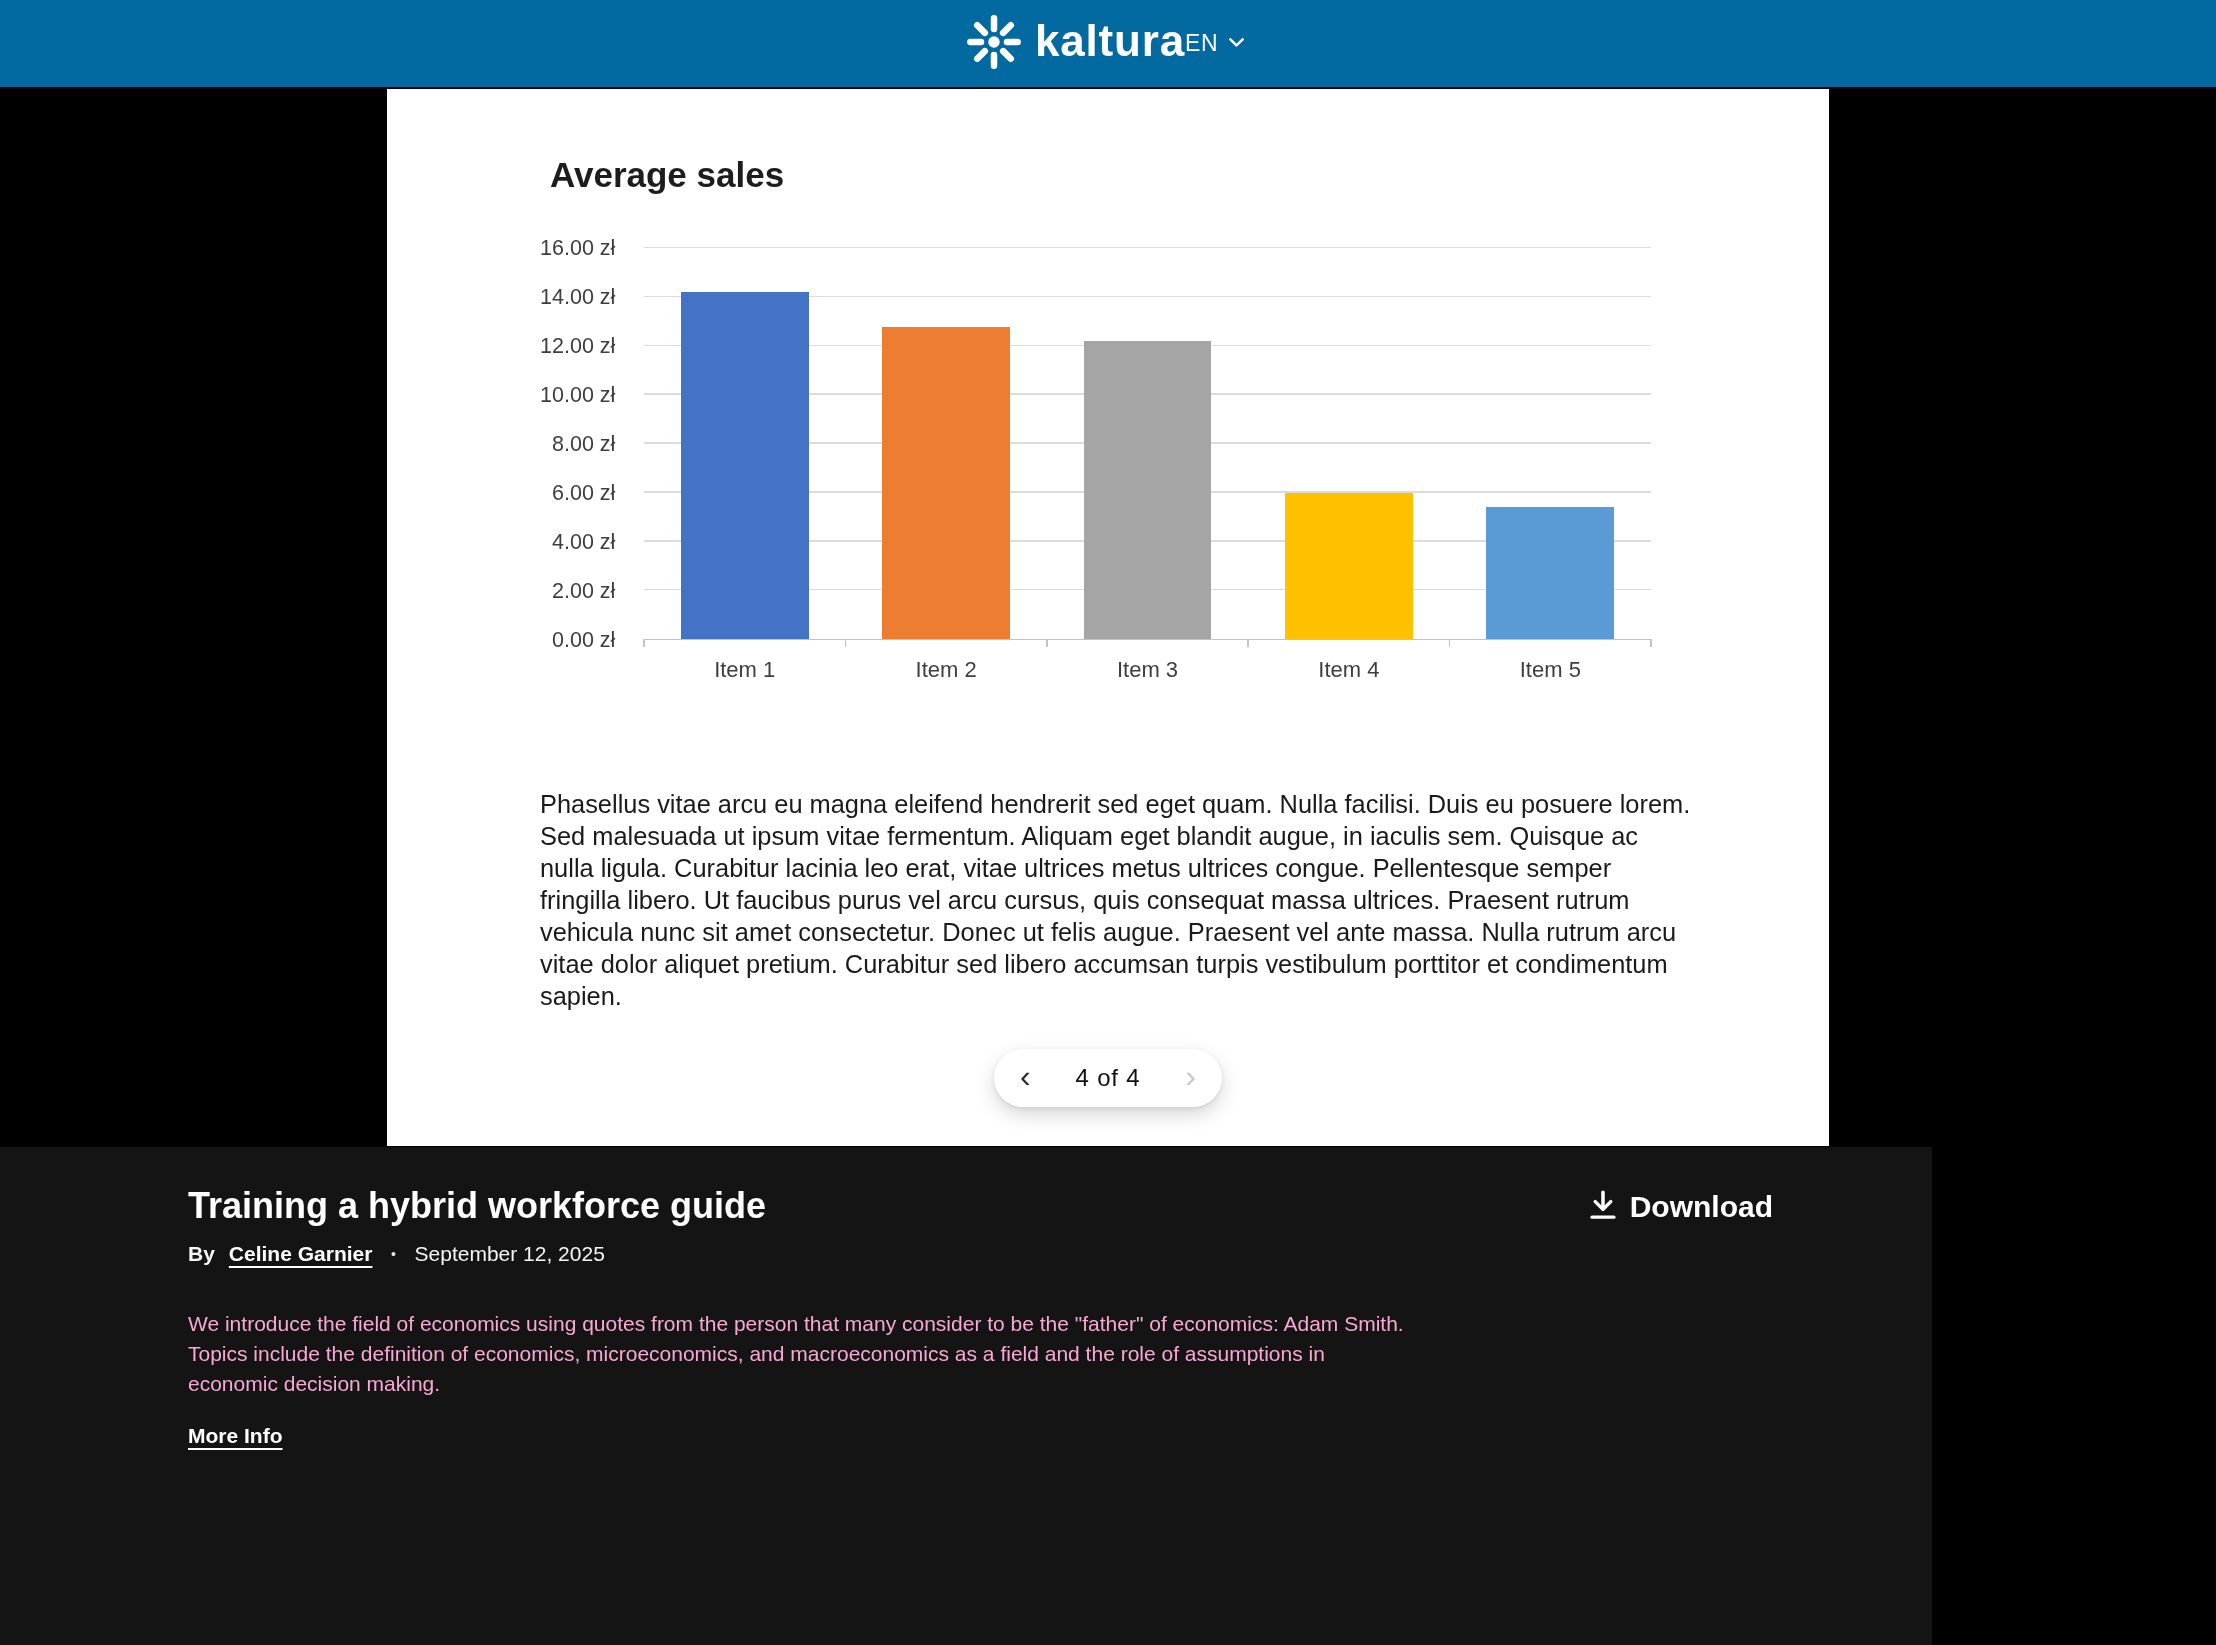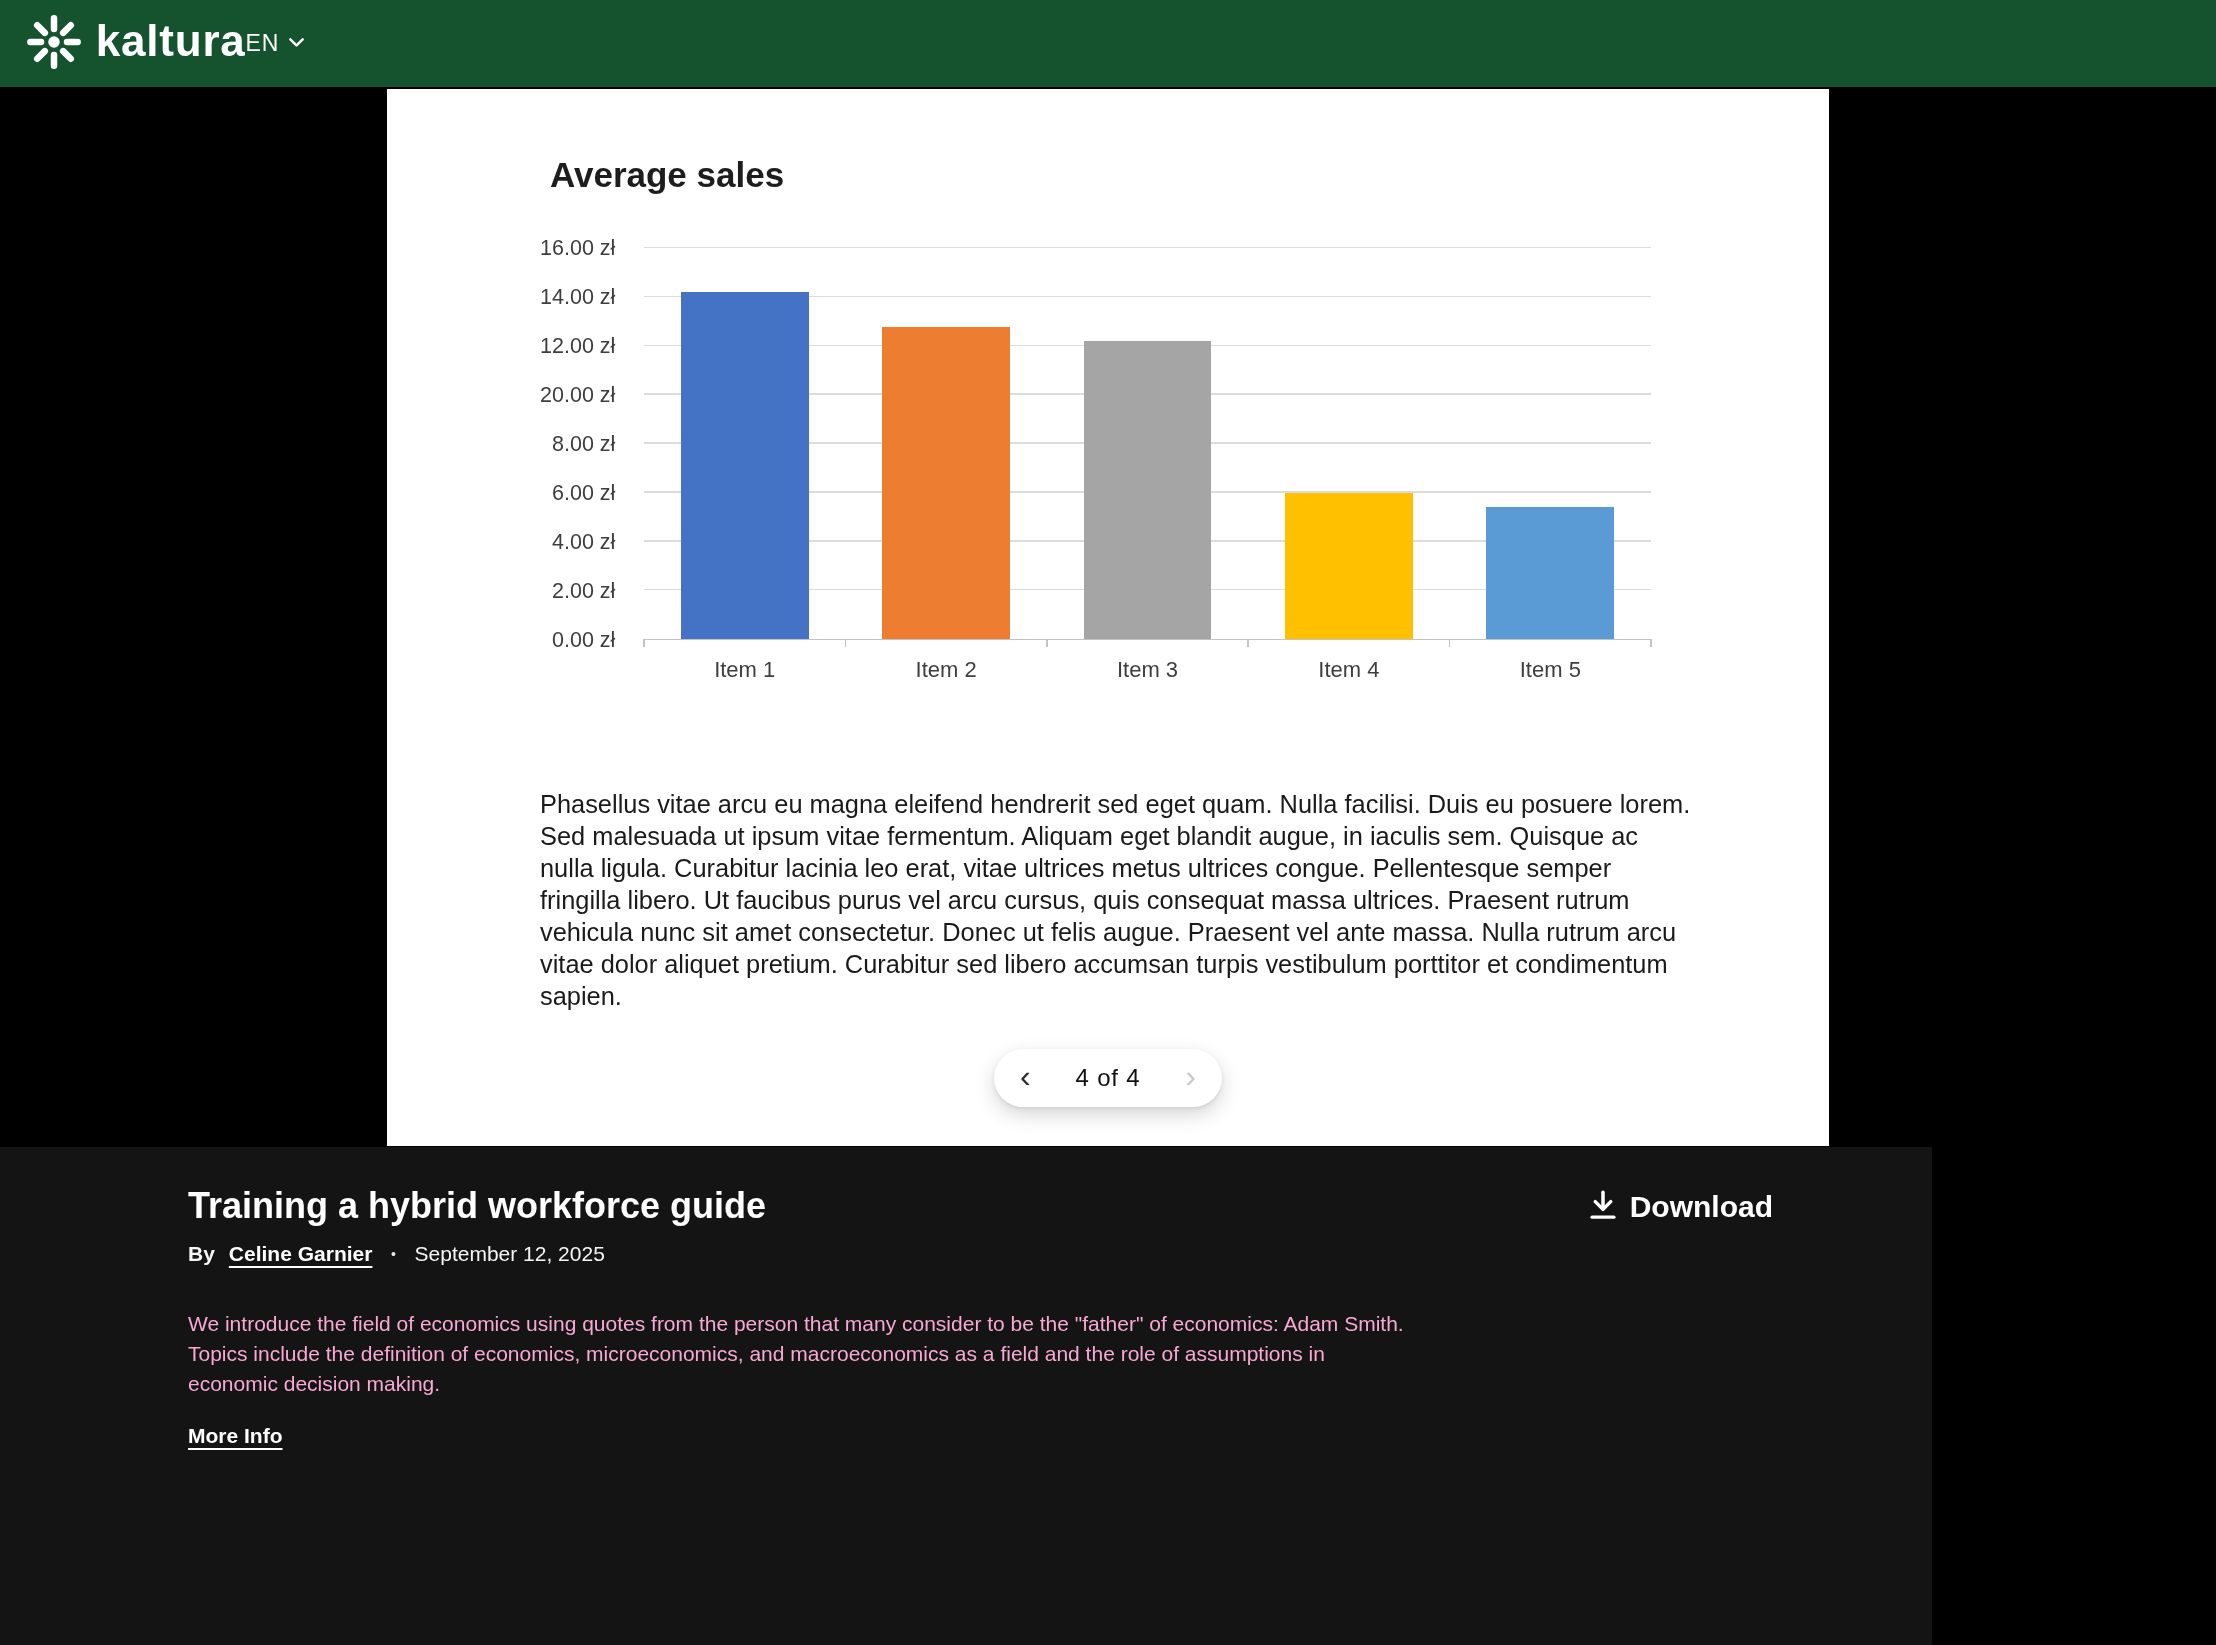--- a/index.html
+++ b/index.html
@@ -1,21 +1,21 @@
 <!DOCTYPE html>
 <html style="font-size:12.3px"><head>
 <meta charset="utf-8">
 <style>
   * { margin:0; padding:0; box-sizing:border-box; }
   html,body { width:2216px; height:1645px; background:#000; font-family:"Liberation Sans", sans-serif; }
   .page { position:relative; width:2216px; height:1645px; overflow:hidden; }
 
   
-  .header { position:absolute; left:0; top:0; width:100%; height:87px; background:#14532d;
-            display:flex; align-items:center; justify-content:flex-start; padding:0 32px 0 25.4px; }
+  .header { position:absolute; left:0; top:0; width:100%; height:87px; background:#0369a1;
+            display:flex; align-items:center; justify-content:center; padding:0 32px 0 25.4px; }
   .brand { display:flex; align-items:center; gap:12.3px; }
   .brand-text { color:#fff; font-size:44px; font-weight:600; letter-spacing:0.8px; line-height:1; padding-bottom:4.6px; }
   .lang { display:flex; align-items:center; gap:9.2px; color:#fff; cursor:pointer; }
   .lang-label { font-size:23px; font-weight:400; letter-spacing:0.8px; }
 
   
   .stage { position:absolute; left:0; top:87px; width:2216px; height:1060px; background:#000; }
   .doc { position:absolute; left:387px; top:2.3px; width:1442px; height:1057px; background:#fff; }
 
   
@@ -96,21 +96,21 @@
   <div class="stage">
     <div class="doc">
 
       <div class="chart-title">Average sales</div>
       <div class="y-axis">
           <div class="y-tick-label" style="bottom: 0%;">0.00 zł</div>
           <div class="y-tick-label" style="bottom: 12.5%;">2.00 zł</div>
           <div class="y-tick-label" style="bottom: 25%;">4.00 zł</div>
           <div class="y-tick-label" style="bottom: 37.5%; margin-top: 48px;">6.00 zł</div>
           <div class="y-tick-label" style="bottom: 50%;">8.00 zł</div>
-          <div class="y-tick-label" style="bottom: 62.5%;">20.00 zł</div>
+          <div class="y-tick-label" style="bottom: 62.5%;">10.00 zł</div>
           <div class="y-tick-label" style="bottom: 75%;">12.00 zł</div>
           <div class="y-tick-label" style="bottom: 87.5%;">14.00 zł</div>
           <div class="y-tick-label" style="bottom: 100%;">16.00 zł</div>
         </div>
       <div class="chart-plot">
           <div class="grid-line" style="bottom: 12.5%;"></div>
           <div class="grid-line" style="bottom: 25%;"></div>
           <div class="grid-line" style="bottom: 37.5%;"></div>
           <div class="grid-line" style="bottom: 50%;"></div>
           <div class="grid-line" style="bottom: 62.5%;"></div>

